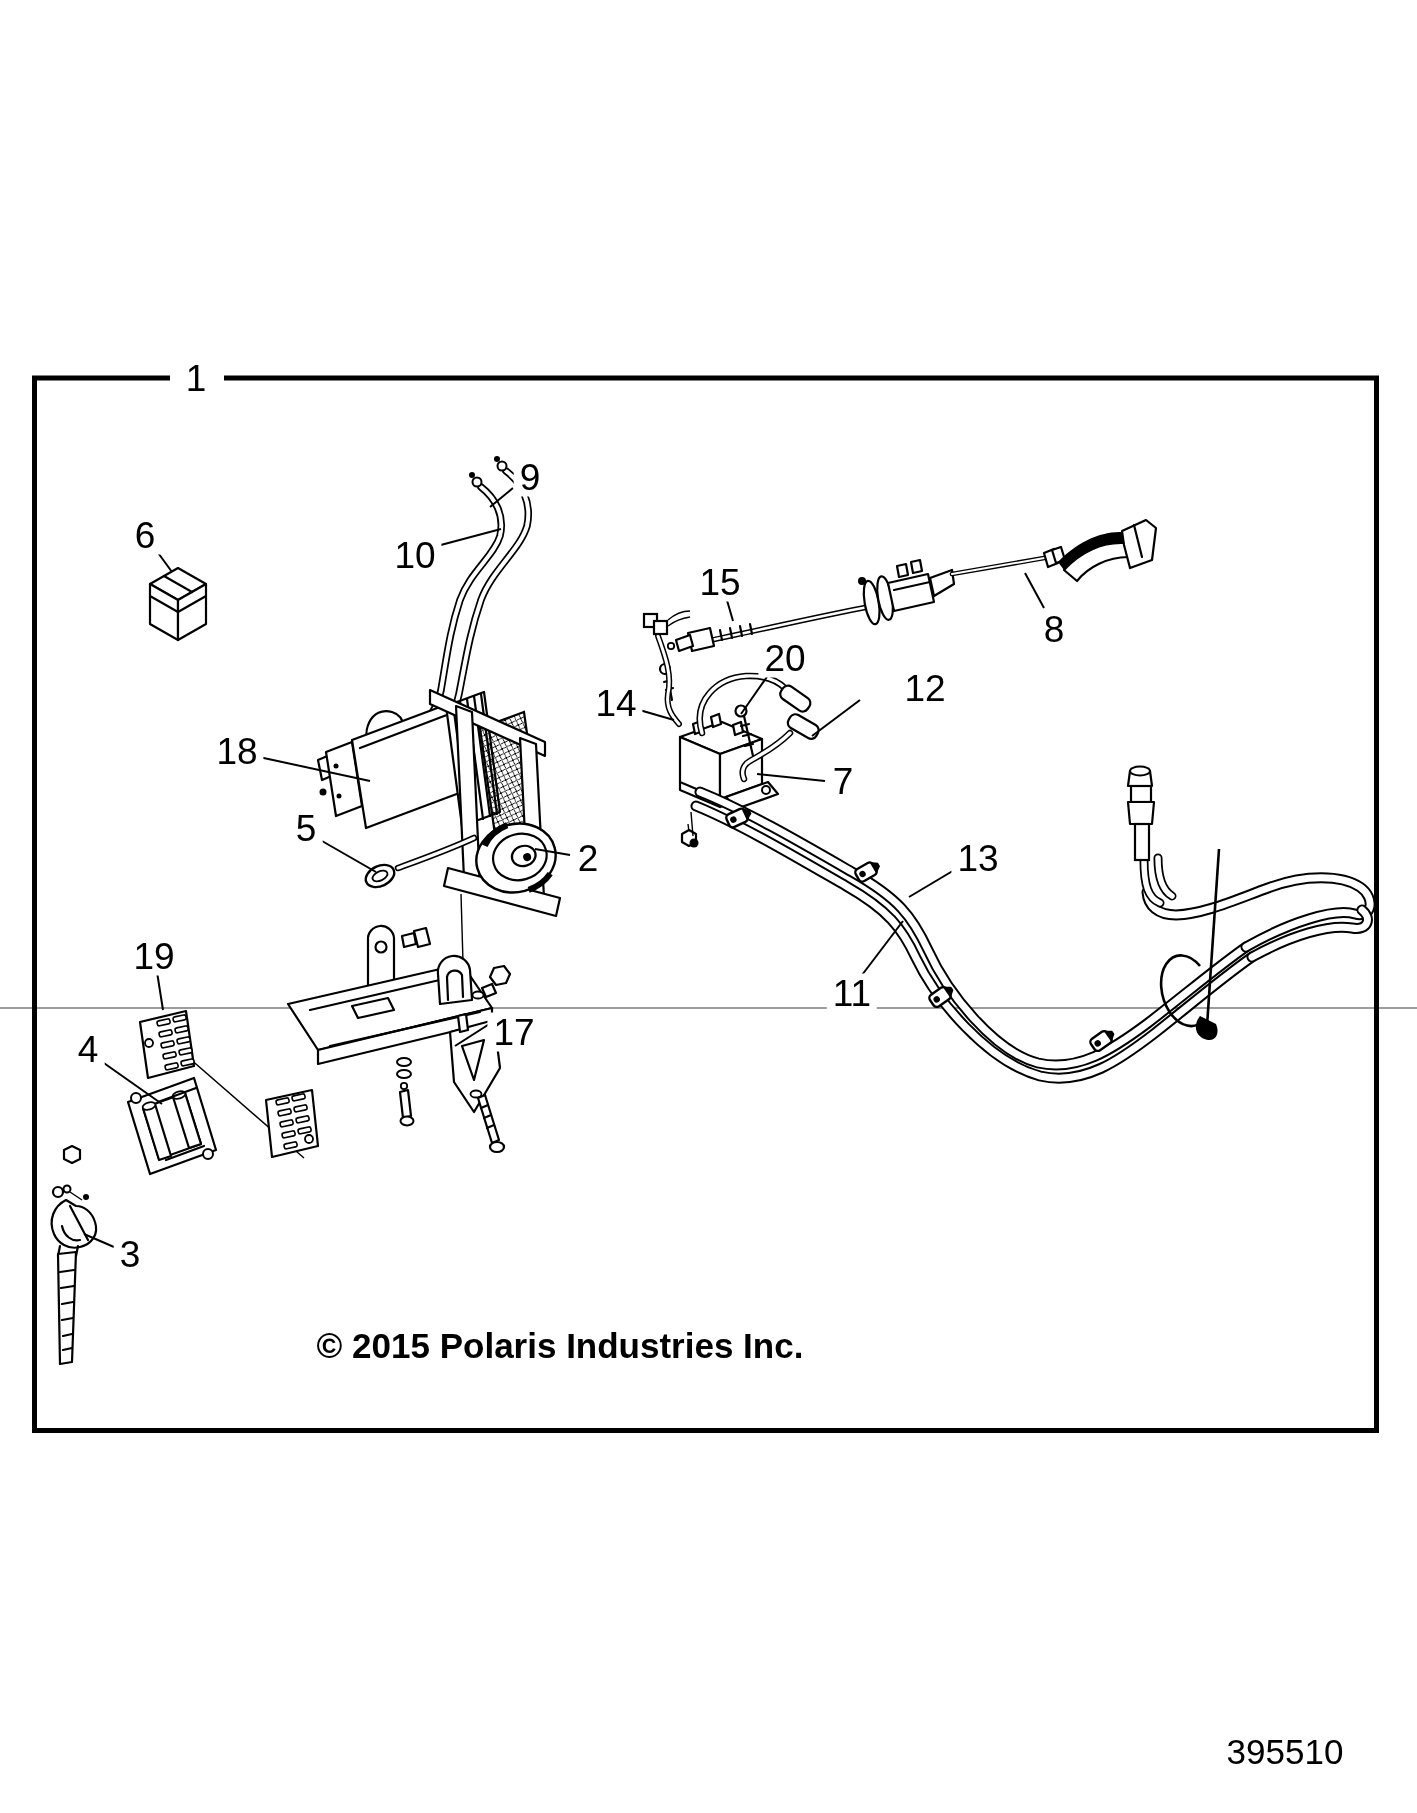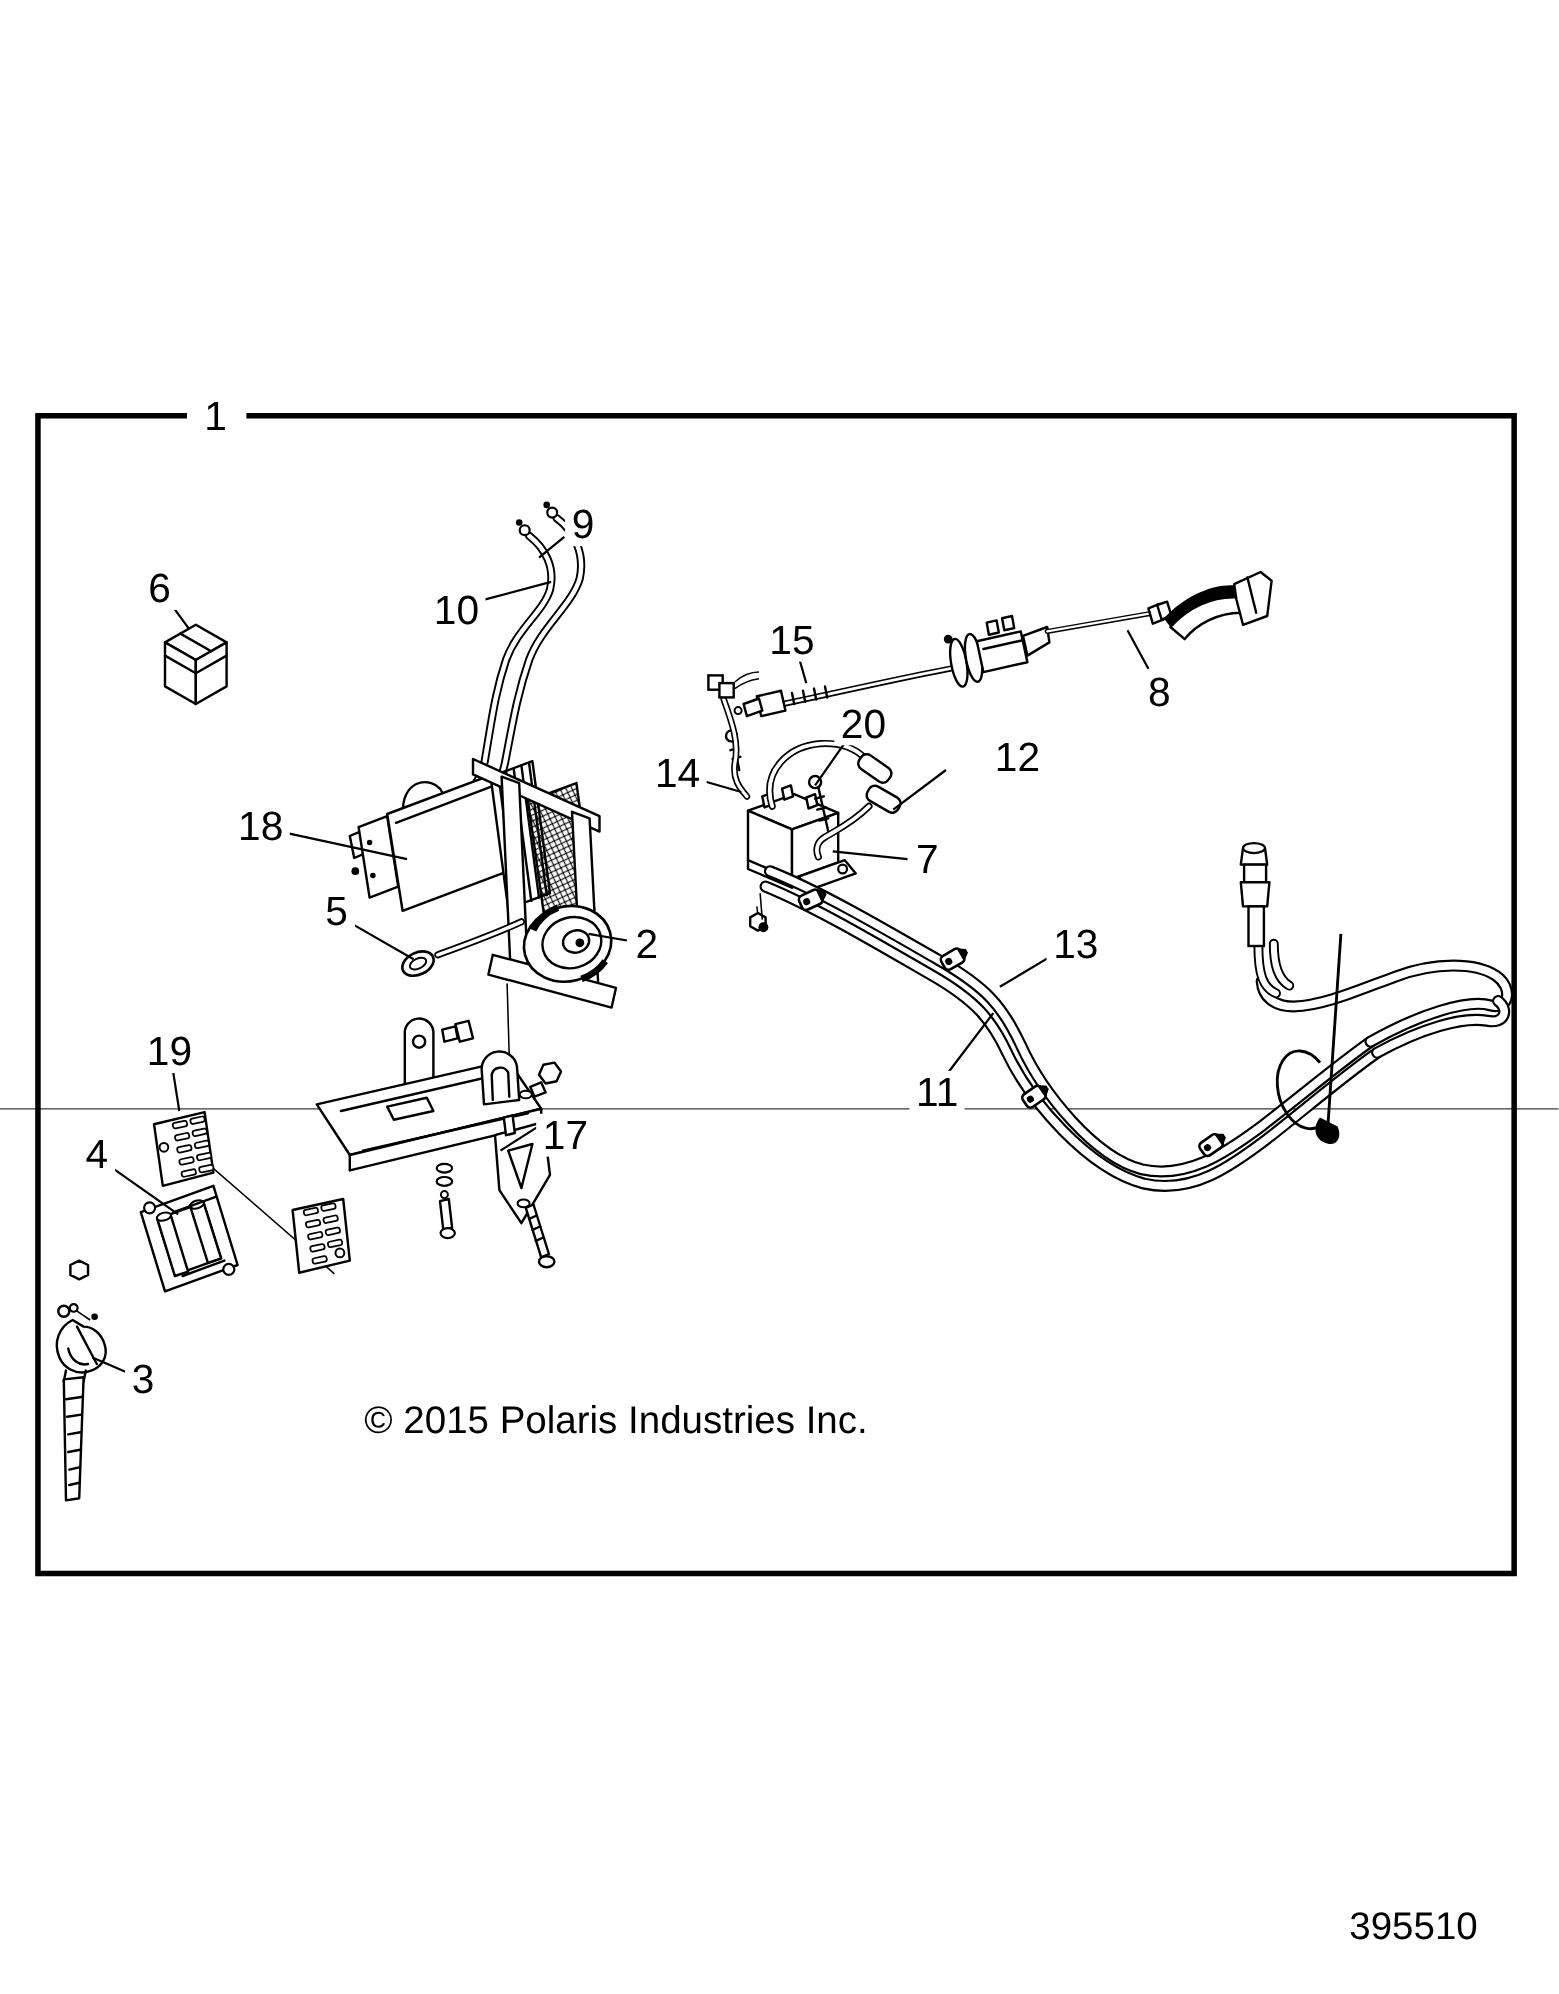--- a/index.html
+++ b/index.html
@@ -338,16 +338,16 @@
       <div class="callout" style="left: 878px; top: 688px; margin-left: 47px;">12</div>
       <div class="callout" style="left: 978px; top: 858px;">13</div>
       <div class="callout" style="left: 616px; top: 703px;">14</div>
       <div class="callout" style="left: 720px; top: 566px; margin-top: 16px;">15</div>
       <div class="callout" style="left: 154px; top: 956px;">19</div>
       <div class="callout" style="left: 514px; top: 1003px; margin-top: 29px;">17</div>
       <div class="callout" style="left: 237px; top: 751px;">18</div>
       <div class="callout" style="left: 785px; top: 658px;">20</div>
     </div>
 
-  <div class="caption" style="left:560px; top:1292px;">© 2015 Polaris Industries Inc.</div>
+  <div class="caption" style="left:560px; top:1346px;font-weight:bold;">© 2015 Polaris Industries Inc.</div>
 
   <div class="caption" style="left:1285px; top:1752px;">395510</div>
 </div>
 
 </body></html>

